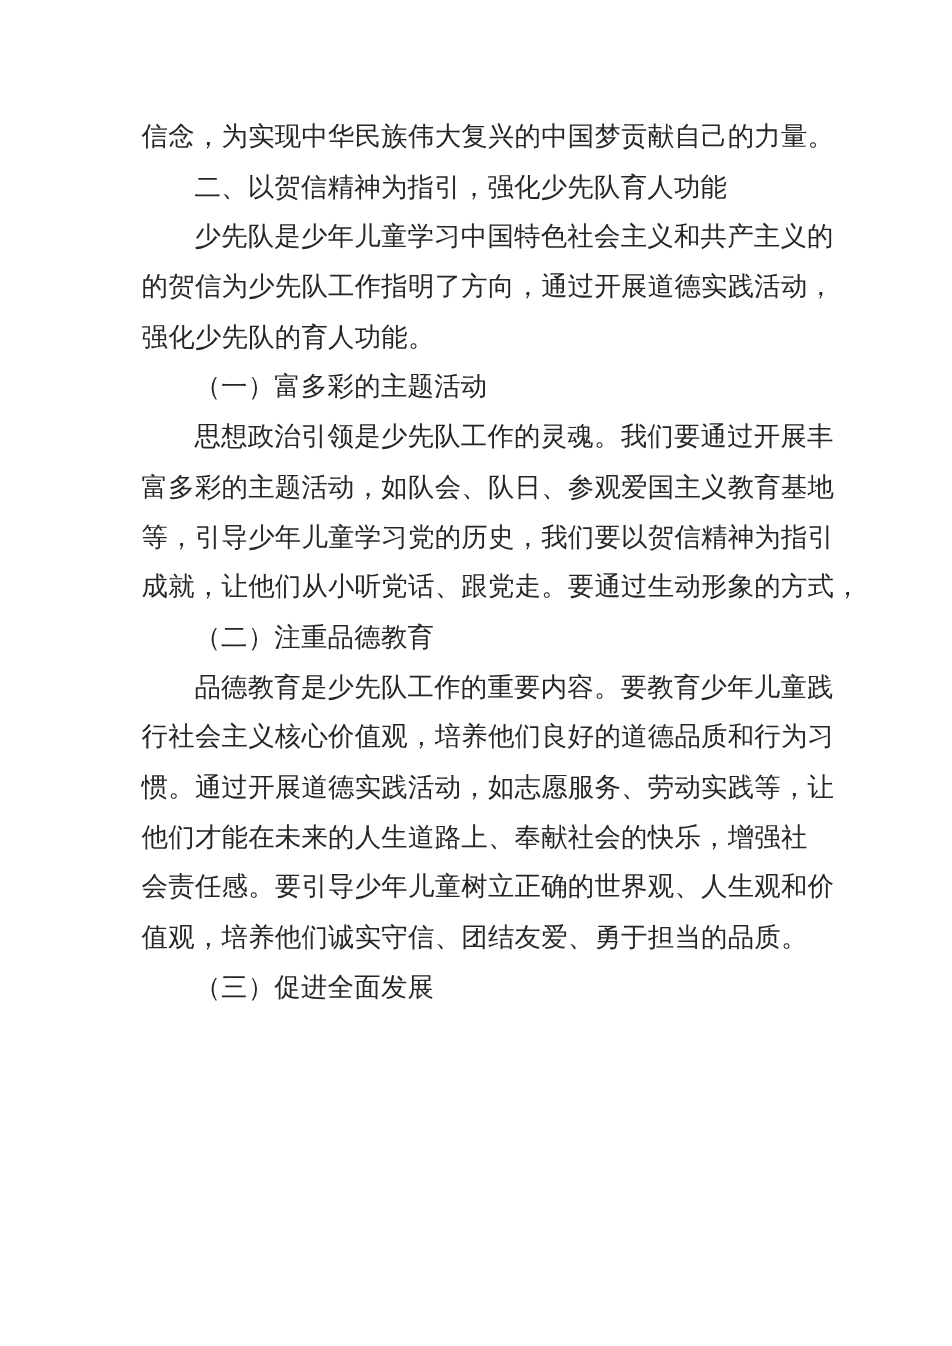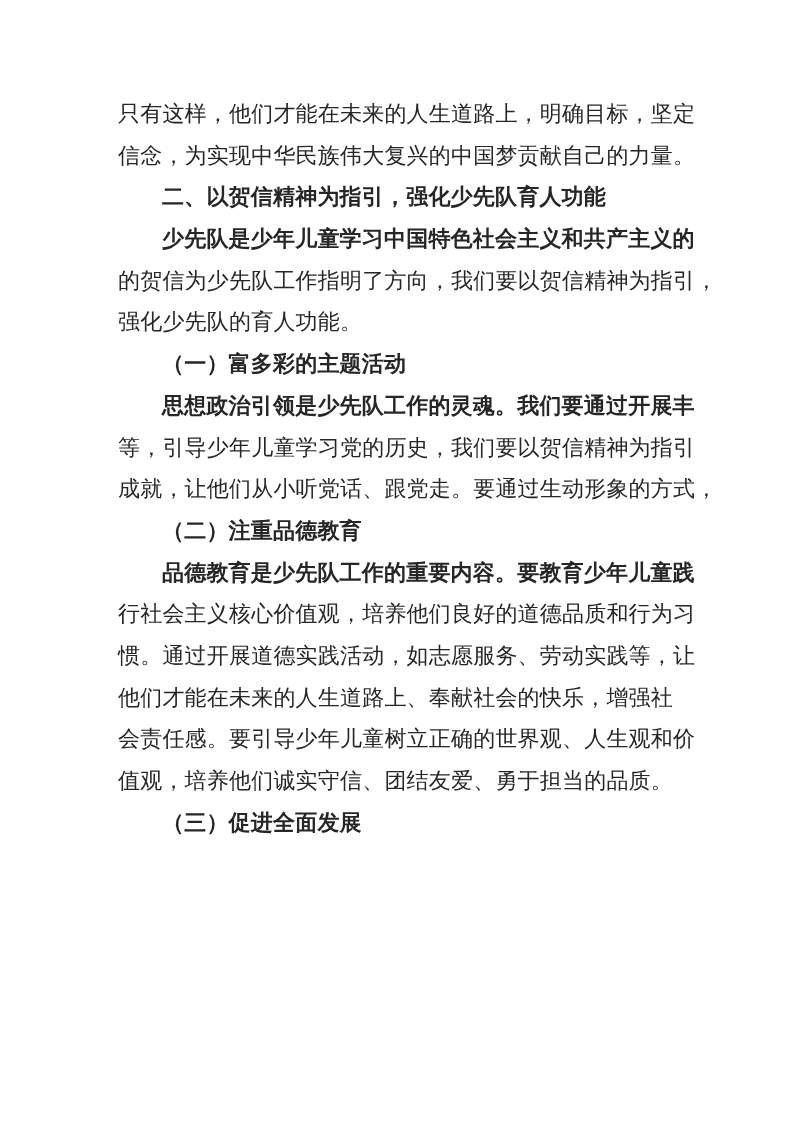--- a/index.html
+++ b/index.html
@@ -24,36 +24,35 @@
     line-height: 41.7px;
     color: #262626;
     letter-spacing: 0.2px;
   }
   .doc-line {
     white-space: nowrap;
     height: 41.7px;
   }
   .doc-line.indent {
     padding-left: 44px;
-    font-weight: bold;
   }
 </style>
 </head>
 <body>
 
 <div class="page">
   <div class="doc-text" id="doc-text">
-      <div class="doc-line">只有这样，他们才能在未来的人生道路上，明确目标，坚定</div>
       <div class="doc-line">信念，为实现中华民族伟大复兴的中国梦贡献自己的力量。</div>
       <div class="doc-line indent">二、以贺信精神为指引，强化少先队育人功能</div>
       <div class="doc-line indent">少先队是少年儿童学习中国特色社会主义和共产主义的</div>
-      <div class="doc-line">的贺信为少先队工作指明了方向，我们要以贺信精神为指引，</div>
+      <div class="doc-line">的贺信为少先队工作指明了方向，通过开展道德实践活动，</div>
       <div class="doc-line">强化少先队的育人功能。</div>
       <div class="doc-line indent">（一）富多彩的主题活动</div>
       <div class="doc-line indent">思想政治引领是少先队工作的灵魂。我们要通过开展丰</div>
+      <div class="doc-line">富多彩的主题活动，如队会、队日、参观爱国主义教育基地</div>
       <div class="doc-line">等，引导少年儿童学习党的历史，我们要以贺信精神为指引</div>
       <div class="doc-line">成就，让他们从小听党话、跟党走。要通过生动形象的方式，</div>
       <div class="doc-line indent">（二）注重品德教育</div>
       <div class="doc-line indent">品德教育是少先队工作的重要内容。要教育少年儿童践</div>
       <div class="doc-line">行社会主义核心价值观，培养他们良好的道德品质和行为习</div>
       <div class="doc-line">惯。通过开展道德实践活动，如志愿服务、劳动实践等，让</div>
       <div class="doc-line">他们才能在未来的人生道路上、奉献社会的快乐，增强社</div>
       <div class="doc-line">会责任感。要引导少年儿童树立正确的世界观、人生观和价</div>
       <div class="doc-line">值观，培养他们诚实守信、团结友爱、勇于担当的品质。</div>
       <div class="doc-line indent">（三）促进全面发展</div>

